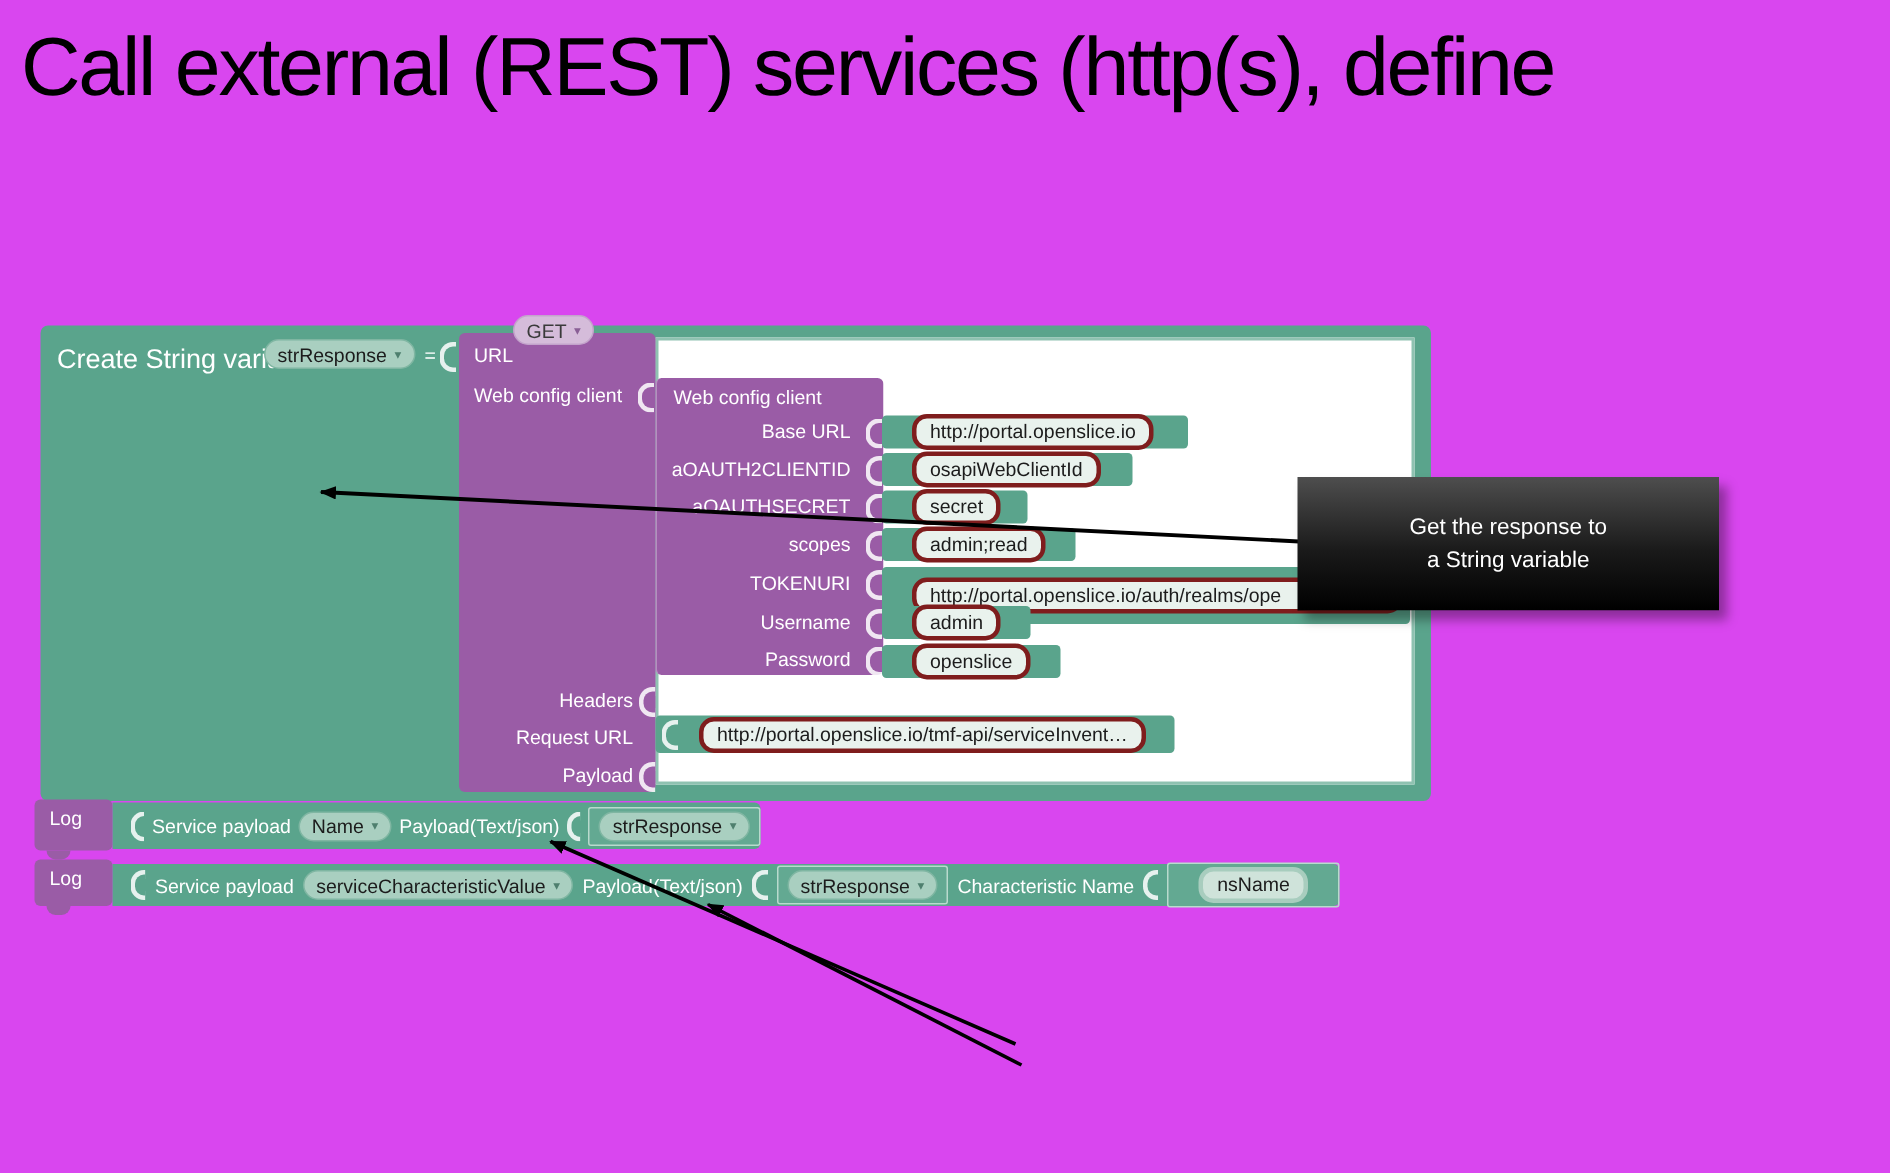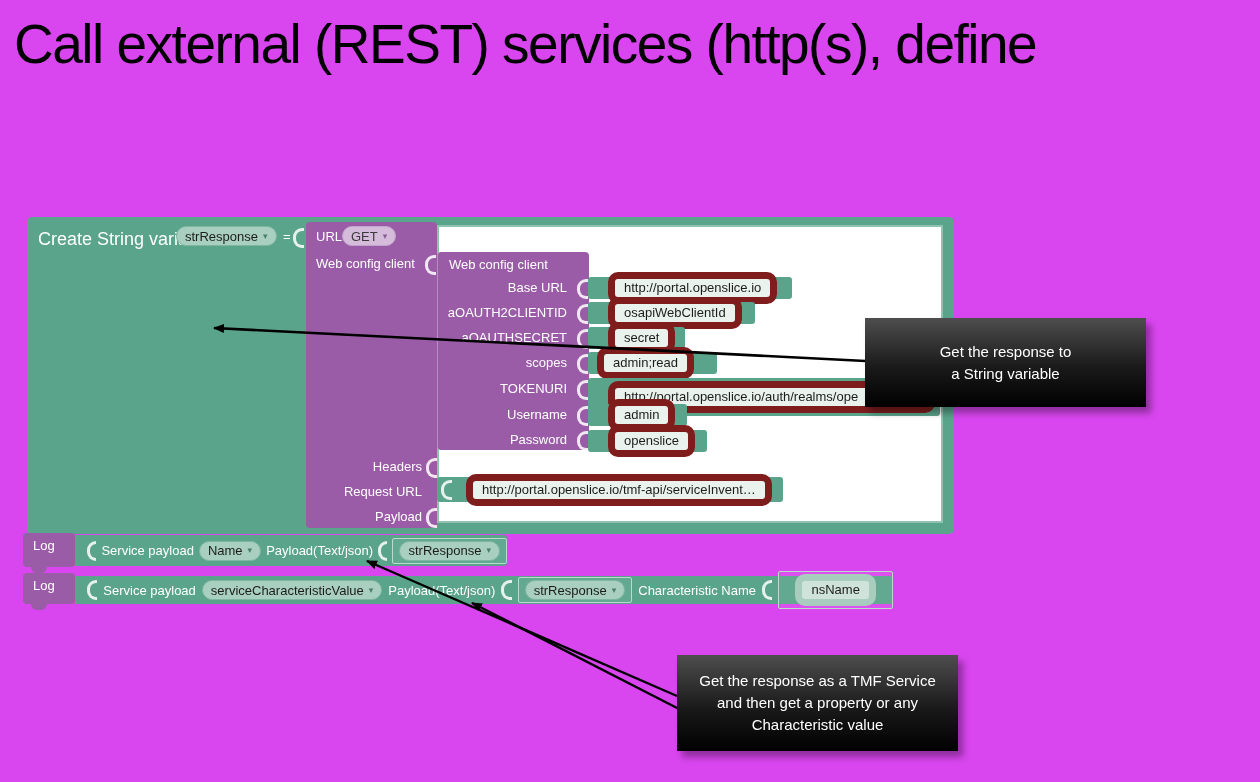--- a/index.html
+++ b/index.html
@@ -13,21 +13,21 @@
   
   .teal{background:#5AA48C;}
   .purple{background:#9A5CA6;}
   .blk{border-radius:4px;}
   .wtxt{color:#fff;font-size:13px;white-space:nowrap;}
   .pill{display:inline-flex;align-items:center;gap:5px;background:#A9CFC0;border:1px solid #7FB6A2;
         border-radius:10px;padding:1px 8px;font-size:13px;color:#1c1c1c;white-space:nowrap;height:16px;}
   .pill .dd{font-size:9px;color:#4e7f6e;line-height:1;}
   .pill.pur{background:#D5BCDA;border-color:#C3A3CB;color:#3a3a3a;}
   .pill.pur .dd{color:#8a5f96;}
-  .tfield{background:#E9F2ED;border:7px solid #7f1d1d;border-radius:10px;padding:1px 9px;
+  .tfield{background:#E9F2ED;border:3px solid #7f1d1d;border-radius:10px;padding:1px 9px;
           font-size:13px;color:#1c1c1c;white-space:nowrap;overflow:hidden;height:16px;line-height:16px;}
   .csock{width:8px;height:14px;border:3px solid rgba(255,255,255,.85);border-right:none;
          border-radius:9px 0 0 9px;background:transparent;}
   .vbar{display:flex;align-items:center;background:#5AA48C;border-radius:3px;}
   .frame{display:flex;align-items:center;justify-content:center;border:1px solid #B9DACD;
          background:rgba(255,255,255,0.06);padding:2px 6px;border-radius:2px;}
   .flabel{color:#fff;font-size:13px;text-align:right;white-space:nowrap;}
   .logtab{background:#9A5CA6;border-radius:4px;color:#fff;font-size:13px;padding:5px 0 0 10px;box-sizing:border-box;}
   .lognotch{background:#9A5CA6;border-radius:0 0 6px 6px;}
   .logbar{display:flex;align-items:center;background:#5AA48C;border-radius:0 4px 4px 0;
@@ -57,21 +57,21 @@
     <span class="abs wtxt" style="left:38px;top:229px;font-size:18px;">Create String variable</span>
     <span class="abs pill" style="left:176px;top:226px;">
       <span>strResponse</span>
       <span class="dd">▾</span>
     </span>
     <span class="abs wtxt" style="left:283px;top:229px;">=</span>
     <span class="abs csock" style="left:293px;top:228px;"></span>
 
     <div class="abs purple blk" style="left:306px;top:222px;width:131px;height:306px;"></div>
     <span class="abs wtxt" style="left:316px;top:229px;">URL</span>
-    <span class="abs pill pur" style="left:342px;top:226px;">
+    <span class="abs pill pur" style="left:342px;top:210px;">
       <span>GET</span>
       <span class="dd">▾</span>
     </span>
     <span class="abs wtxt" style="left:316px;top:256px;">Web config client</span>
     <span class="abs csock" style="left:425px;top:255px;"></span>
 
     <span class="abs flabel" style="left:312px;top:459px;width:110px;">Headers</span>
     <span class="abs csock" style="left:426px;top:458px;"></span>
     <span class="abs flabel" style="left:312px;top:484px;width:110px;">Request URL</span>
     <span class="abs flabel" style="left:312px;top:509px;width:110px;">Payload</span>
@@ -104,21 +104,21 @@
     <div class="abs vbar" style="left:588px;top:277px;width:204px;height:22px;">
       <span class="tfield" style="margin-left:20px;">http://portal.openslice.io</span>
     </div>
     <div class="abs vbar" style="left:588px;top:302px;width:167px;height:22px;">
       <span class="tfield" style="margin-left:20px;">osapiWebClientId</span>
     </div>
     <div class="abs vbar" style="left:588px;top:327px;width:97px;height:22px;">
       <span class="tfield" style="margin-left:20px;">secret</span>
     </div>
     <div class="abs vbar" style="left:588px;top:352px;width:129px;height:22px;">
-      <span class="tfield" style="margin-left:9px;">admin;read</span>
+      <span class="tfield" style="margin-left:20px;">admin;read</span>
     </div>
     <div class="abs vbar" style="left:588px;top:378px;width:352px;height:38px;">
       <span class="tfield" style="margin-left:20px;flex:1;margin-right:5px;">http://portal.openslice.io/auth/realms/ope</span>
     </div>
     <div class="abs vbar" style="left:588px;top:404px;width:99px;height:22px;">
       <span class="tfield" style="margin-left:20px;">admin</span>
     </div>
     <div class="abs vbar" style="left:588px;top:430px;width:119px;height:22px;">
       <span class="tfield" style="margin-left:20px;">openslice</span>
     </div>
@@ -177,17 +177,14 @@
         <path d="M0,0 L11,4.5 L0,9 z" fill="#000"></path>
       </marker>
     </defs>
     <line x1="905" y1="363" x2="214" y2="328" stroke="#000" stroke-width="2.6" marker-end="url(#ah)"></line>
     <line x1="677" y1="696" x2="367" y2="561" stroke="#000" stroke-width="2.4" marker-end="url(#ah)"></line>
     <line x1="681" y1="710" x2="472" y2="603" stroke="#000" stroke-width="2.4" marker-end="url(#ah)"></line>
   </svg>
 
   <div class="abs callout" style="left:865px;top:318px;width:281px;height:89px;">Get the response to
 a String variable</div>
-  <div class="abs callout" style="left:677px;top:655px;width:281px;height:96px;">Get the response as a TMF Service
-and then get a property or any
-Characteristic value</div>
 
 </div>
 
 </body></html>

